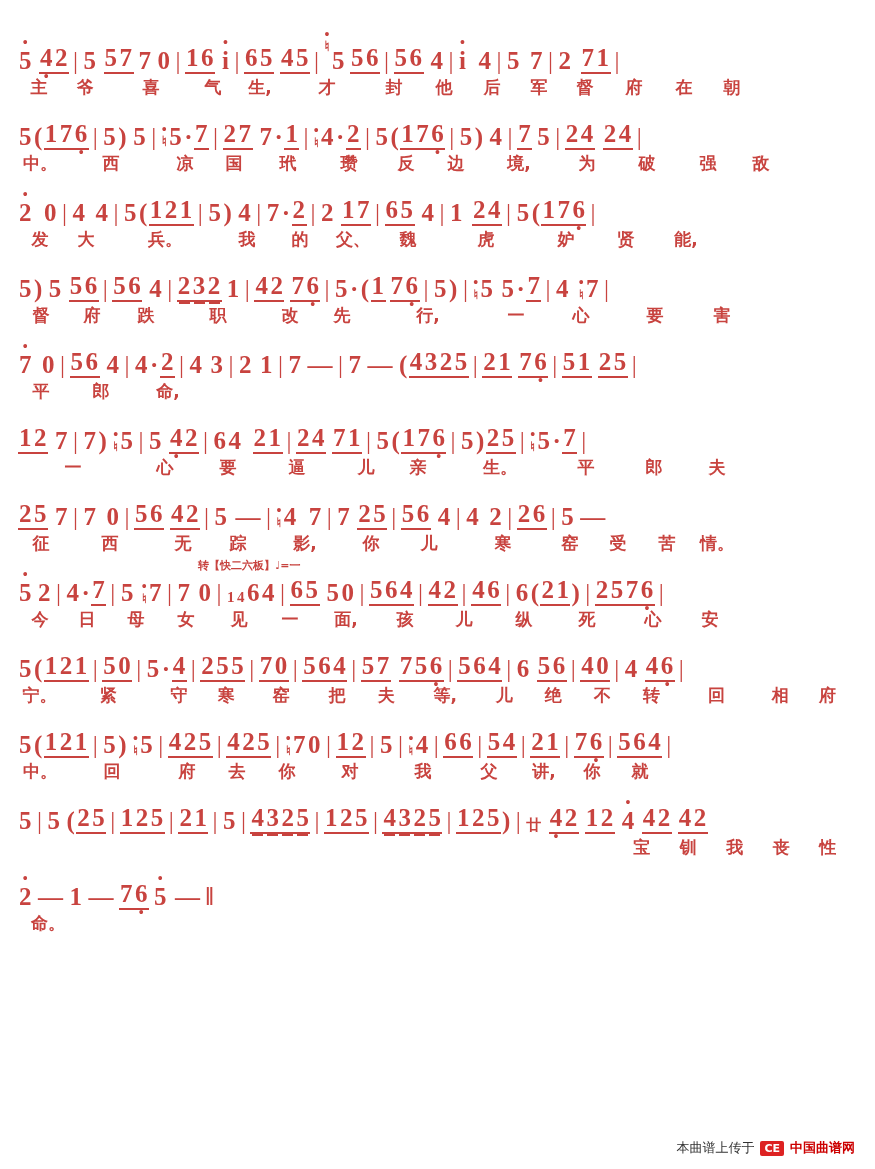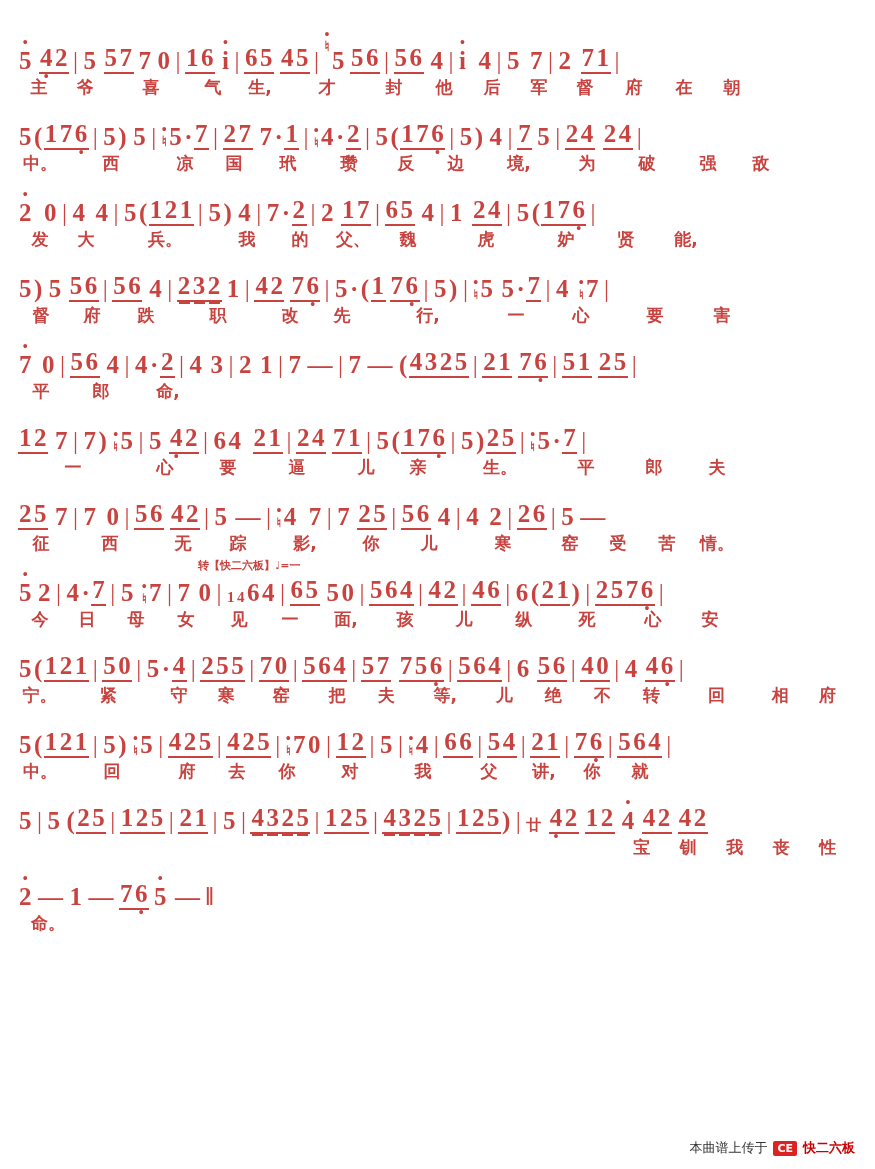--- a/index.html
+++ b/index.html
@@ -868,16 +868,16 @@
         <span class="endbar">‖</span>
     </div>
     <div class="lyric-row">
       <span class="lyr" style="width:60px">命。</span>
     </div>
   </div>
 
   <div class="footer">
     <span>本曲谱上传于</span>
     <span class="badge">CE</span>
-    <span class="site">快二六板</span>
+    <span class="site">中国曲谱网</span>
   </div>
 
 </div>
 
 </body></html>

